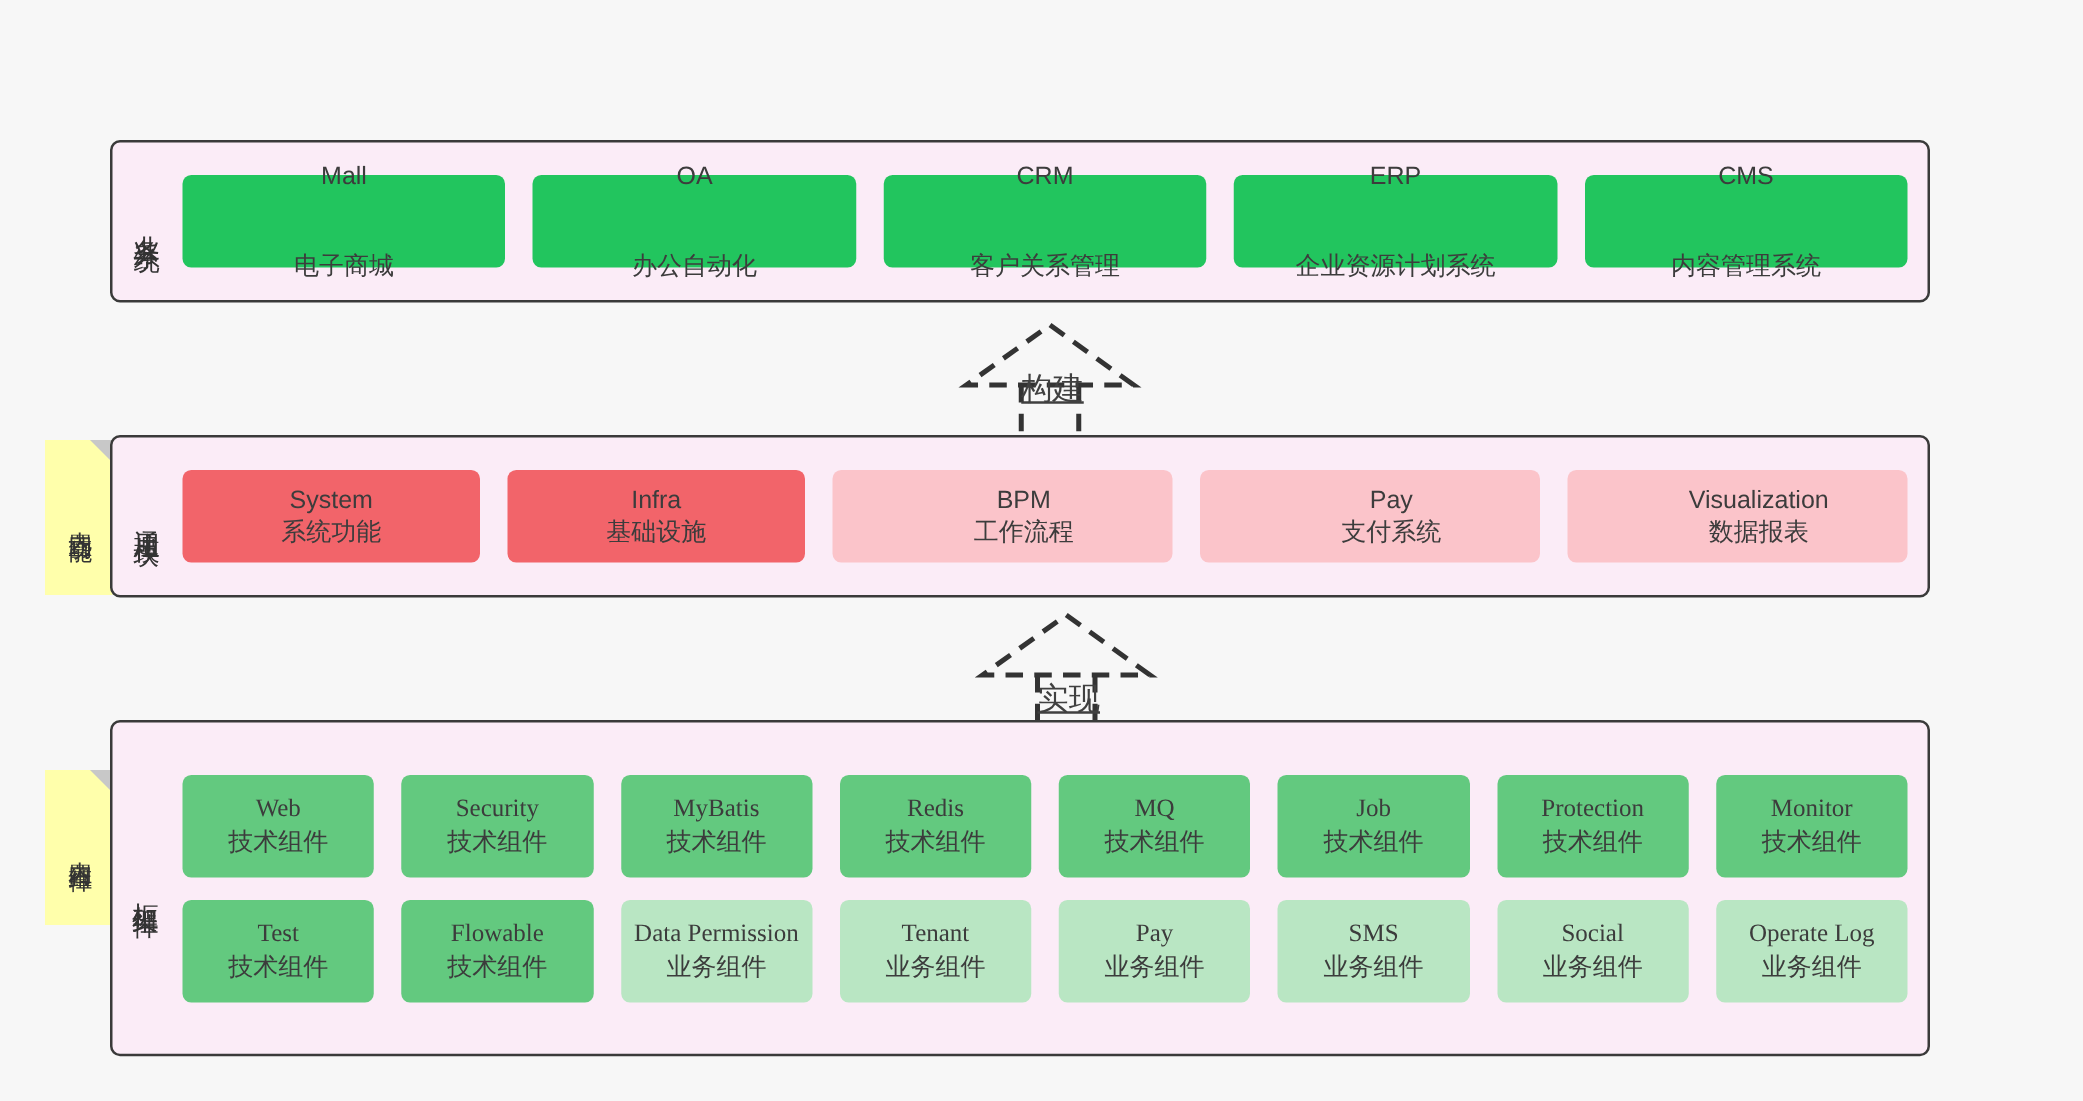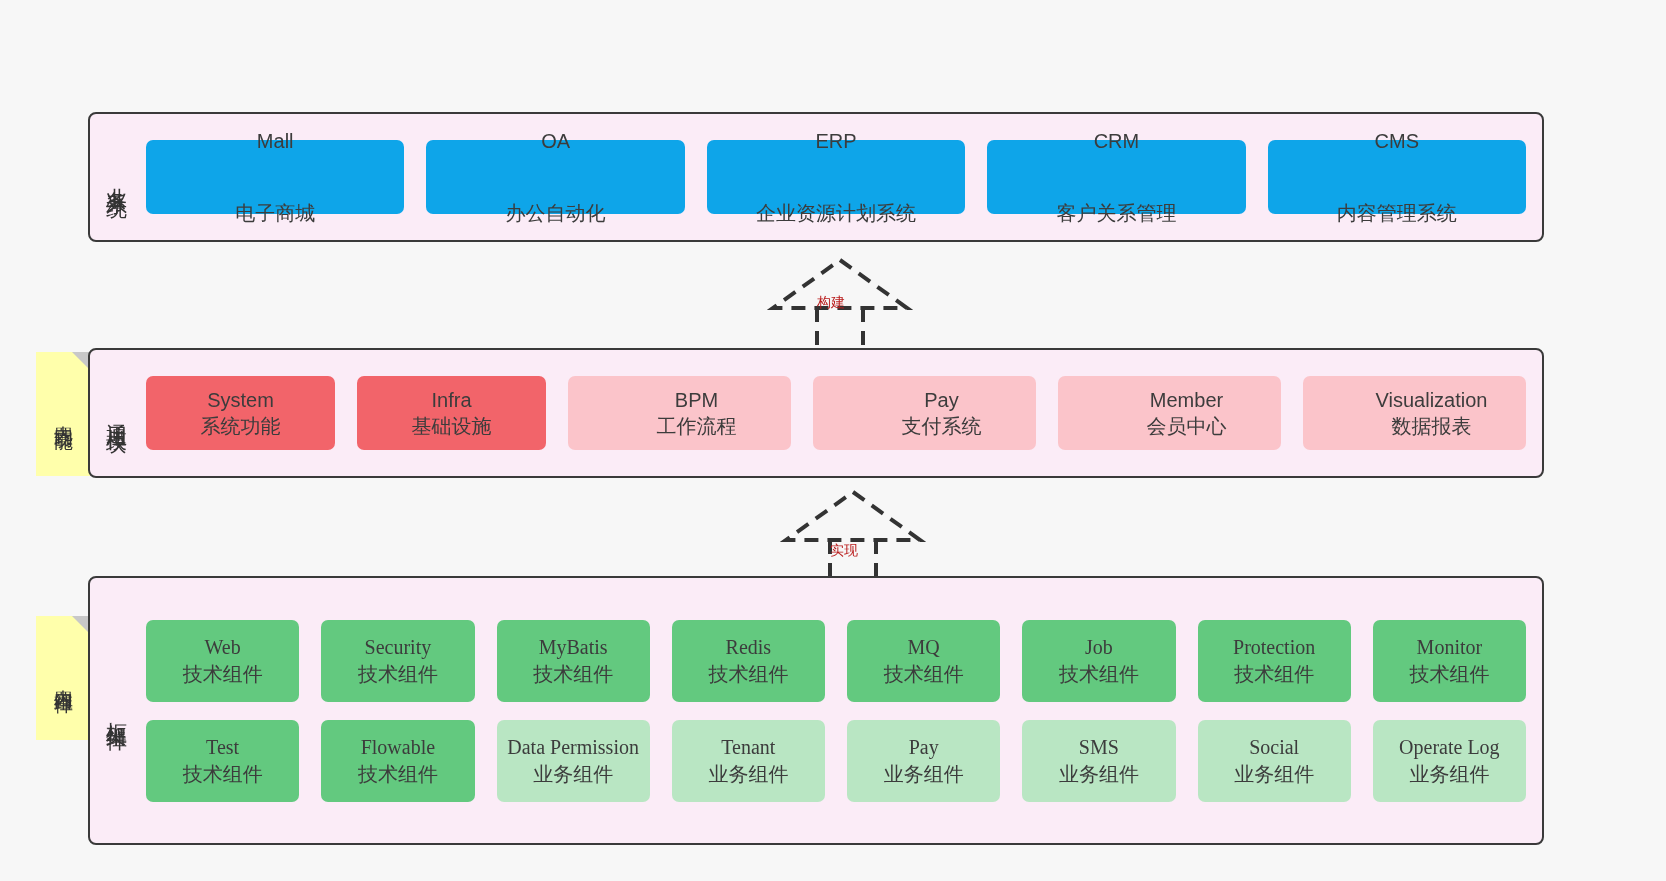--- a/index.html
+++ b/index.html
@@ -67,21 +67,21 @@
     font-size: 20px;
     line-height: 1.32;
     color: #3c3c3c;
     box-sizing: border-box;
     padding: 6px 6px;
   }
   .card .t1 { display: block; }
   .card .t2 { display: block; }
 
   
-  .c-blue       { background: #0ea5e9; gap: 46px; }
+  .c-blue       { background: #22c55e; gap: 46px; }
   .c-red        { background: #f2646a; }
   .c-pink       { background: #fbc4ca; padding-left: 40px; }
   .c-green      { background: #63c97f; }
   .c-lightgreen { background: #b9e6c3; }
 
   
   #layer-business { left: 88px;  top: 112px; width: 1456px; height: 130px; }
   #layer-business .card { height: 74px; }
 
   #layer-common   { left: 88px;  top: 348px; width: 1456px; height: 130px; }
@@ -122,24 +122,25 @@
 
   
   .arrow {
     position: absolute;
     width: 170px;
     height: 96px;
   }
   .arrow svg { display: block; overflow: visible; }
   .arrow-label {
     position: absolute;
-    font-size: 14px;
-    color: #b91c1c;
+    font-size: 25px;
+    color: #404040;
     background: transparent;
     white-space: nowrap;
+    text-decoration: underline;
   }
   #arrow-build      { left: 755px; top: 256px; }
   #arrow-build .arrow-label      { left: 62px; top: 38px; }
   #arrow-implement  { left: 768px; top: 488px; }
   #arrow-implement .arrow-label  { left: 62px; top: 54px; }
 </style>
 </head>
 <body>
 
 <div class="layer" id="layer-business">
@@ -150,26 +151,26 @@
     <div class="row">
       <div class="card c-blue">
         <span class="t1">Mall</span>
         <span class="t2">电子商城</span>
       </div>
       <div class="card c-blue">
         <span class="t1">OA</span>
         <span class="t2">办公自动化</span>
       </div>
       <div class="card c-blue">
+        <span class="t1">CRM</span>
+        <span class="t2">客户关系管理</span>
+      </div>
+      <div class="card c-blue">
         <span class="t1">ERP</span>
         <span class="t2">企业资源计划系统</span>
-      </div>
-      <div class="card c-blue">
-        <span class="t1">CRM</span>
-        <span class="t2">客户关系管理</span>
       </div>
       <div class="card c-blue">
         <span class="t1">CMS</span>
         <span class="t2">内容管理系统</span>
       </div>
     </div>
   </div>
 </div>
 
 <div class="arrow" id="arrow-build">
@@ -201,24 +202,20 @@
       </div>
       <div class="card c-pink">
         <span class="t1">BPM</span>
         <span class="t2">工作流程</span>
       </div>
       <div class="card c-pink">
         <span class="t1">Pay</span>
         <span class="t2">支付系统</span>
       </div>
       <div class="card c-pink">
-        <span class="t1">Member</span>
-        <span class="t2">会员中心</span>
-      </div>
-      <div class="card c-pink">
         <span class="t1">Visualization</span>
         <span class="t2">数据报表</span>
       </div>
     </div>
   </div>
 </div>
 
 <div class="arrow" id="arrow-implement">
   <svg width="170" height="96" viewBox="0 0 170 96" aria-hidden="true">
     <polygon points="85,4 152,52 18,52" fill="none" stroke="#333333" stroke-width="4" stroke-dasharray="14,9" stroke-linejoin="miter"></polygon>

